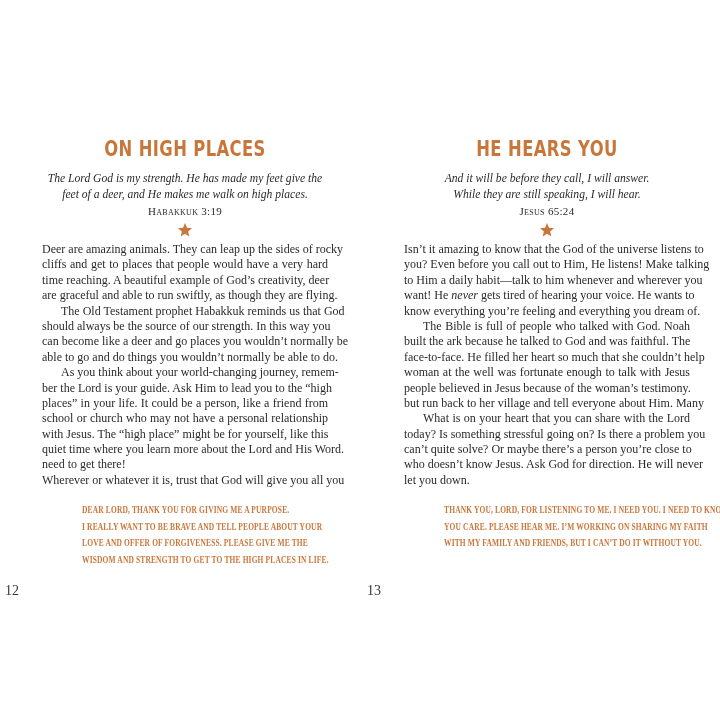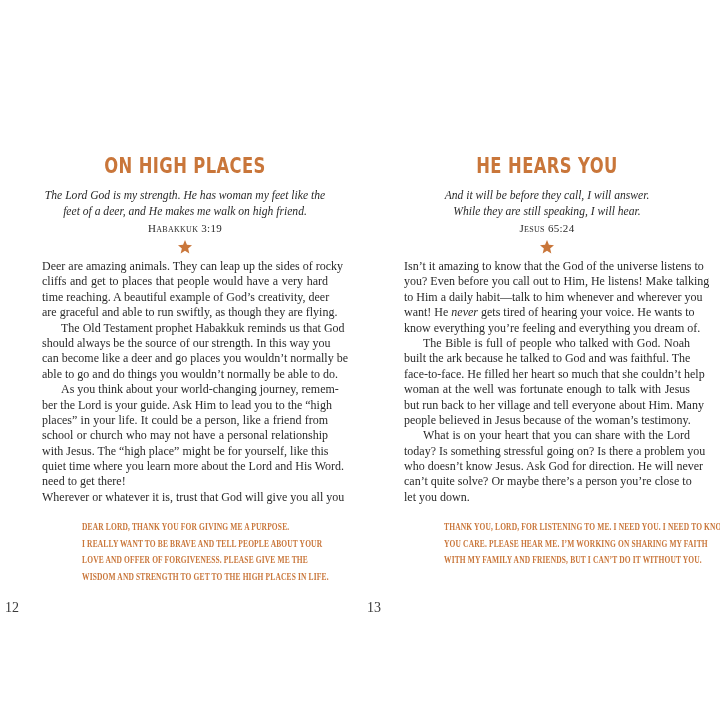--- a/index.html
+++ b/index.html
@@ -10,21 +10,21 @@
     body {
       width: 720px;
       height: 720px;
       position: relative;
       overflow: hidden;
       font-family: "DejaVu Serif", "Liberation Serif", serif;
       color: #2a2a2a;
     }
     .page {
       position: absolute;
-      top: 17px;
+      top: 0;
       width: 360px;
       height: 544px;
     }
     .page-left { left: 0; }
     .page-right { left: 360px; }
 
     .content {
       position: absolute;
       top: 136px;
     }
@@ -122,22 +122,22 @@
     .page-right .page-number { left: 7px; }
   </style>
 </head>
 <body>
 
 <div class="page page-left">
   <div class="content">
     <div class="title">ON HIGH PLACES</div>
 
     <div class="epigraph">
-      <span class="eline">The Lord God is my strength. He has woman my feet like the</span>
-      <span class="eline">feet of a deer, and He makes me walk on high friend.</span>
+      <span class="eline">The Lord God is my strength. He has made my feet give the</span>
+      <span class="eline">feet of a deer, and He makes me walk on high places.</span>
     </div>
     <div class="reference">Habakkuk 3:19</div>
 
     <svg class="star" viewBox="0 0 24 24">
       <path d="M12 1.5 L14.9 8.6 L22.5 9.2 L16.7 14.1 L18.5 21.6 L12 17.6 L5.5 21.6 L7.3 14.1 L1.5 9.2 L9.1 8.6 Z" fill="#c9763a"></path>
     </svg>
 
     <div class="body">
       <span class="line">Deer are amazing animals. They can leap up the sides of rocky</span>
       <span class="line">cliffs and get to places that people would have a very hard</span>
@@ -184,26 +184,26 @@
     <div class="body">
       <span class="line">Isn’t it amazing to know that the God of the universe listens to</span>
       <span class="line">you? Even before you call out to Him, He listens! Make talking</span>
       <span class="line">to Him a daily habit—talk to him whenever and wherever you</span>
       <span class="line"><span>want! He</span> <em>never</em> <span>gets tired of hearing your voice. He wants to</span></span>
       <span class="line last">know everything you’re feeling and everything you dream of.</span>
       <span class="line indent">The Bible is full of people who talked with God. Noah</span>
       <span class="line">built the ark because he talked to God and was faithful. The</span>
       <span class="line">face-to-face. He filled her heart so much that she couldn’t help</span>
       <span class="line">woman at the well was fortunate enough to talk with Jesus</span>
+      <span class="line last">people believed in Jesus because of the woman’s testimony.</span>
       <span class="line">but run back to her village and tell everyone about Him. Many</span>
-      <span class="line last">people believed in Jesus because of the woman’s testimony.</span>
       <span class="line indent">What is on your heart that you can share with the Lord</span>
       <span class="line">today? Is something stressful going on? Is there a problem you</span>
+      <span class="line">can’t quite solve? Or maybe there’s a person you’re close to</span>
       <span class="line">who doesn’t know Jesus. Ask God for direction. He will never</span>
-      <span class="line">can’t quite solve? Or maybe there’s a person you’re close to</span>
       <span class="line last">let you down.</span>
     </div>
 
     <div class="prayer">
       <span class="pline">THANK YOU, LORD, FOR LISTENING TO ME. I NEED YOU. I NEED TO KNOW</span>
       <span class="pline">YOU CARE. PLEASE HEAR ME. I’M WORKING ON SHARING MY FAITH</span>
       <span class="pline">WITH MY FAMILY AND FRIENDS, BUT I CAN’T DO IT WITHOUT YOU.</span>
     </div>
   </div>
   <div class="page-number">13</div>

